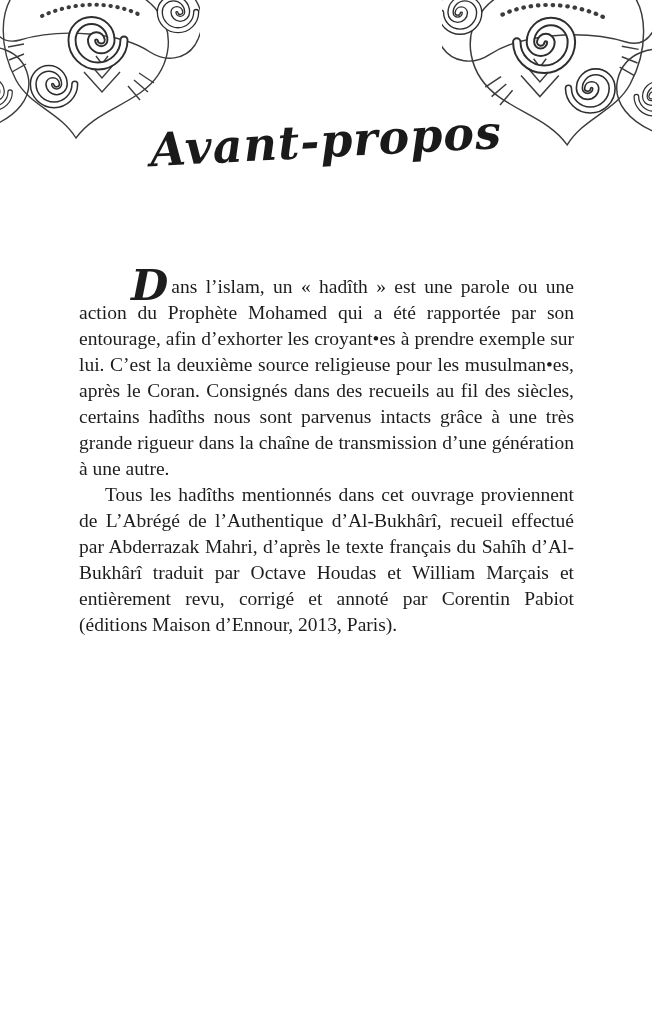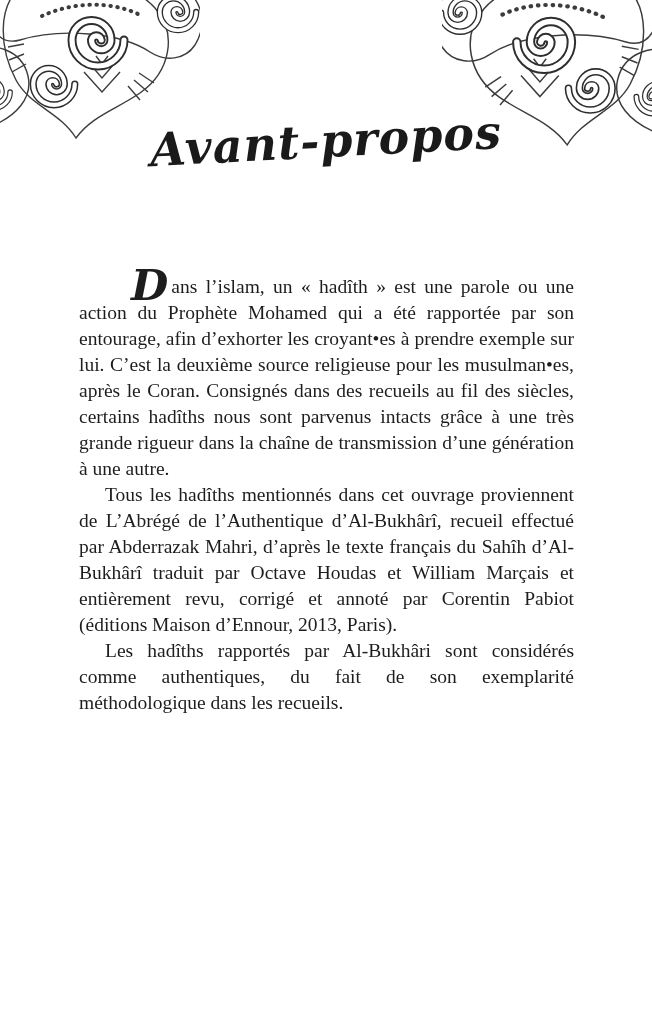--- a/index.html
+++ b/index.html
@@ -129,16 +129,15 @@
     </svg>
   </div>
 
   <h1 class="title">Avant-propos</h1>
 
   <div class="textblock">
     <p class="p-first"><span class="dropcap">D</span><span>ans l’islam, un « hadîth » est une parole ou une action du Prophète Mohamed qui a été rapportée par son entourage, afin d’exhorter les croyant•es à prendre exemple sur lui. C’est la deuxième source religieuse pour les musulman•es, après le Coran. Consignés dans des recueils au fil des siècles, certains hadîths nous sont parvenus intacts grâce à une très grande rigueur dans la chaîne de transmission d’une génération à une autre.</span></p>
 
     <p class="p-indent"><span>Tous les hadîths mentionnés dans cet ouvrage proviennent de </span><span class="seg-italic">L’Abrégé de l’Authentique d’Al-Bukhârî,</span><span> recueil effectué par Abderrazak Mahri, d’après le texte français du </span><span class="seg-italic">Sahîh</span><span> d’Al-Bukhârî traduit par Octave Houdas et William Marçais et entièrement revu, corrigé et annoté par Corentin Pabiot (éditions Maison d’Ennour, 2013, Paris).</span></p>
 
-    <p class="p-indent"><span>Les hadîths rapportés par Al-Bukhâri sont considérés comme authentiques, du fait de son exemplarité méthodologique dans les recueils.</span></p>
   </div>
 
 </div>
 
 </body></html>

